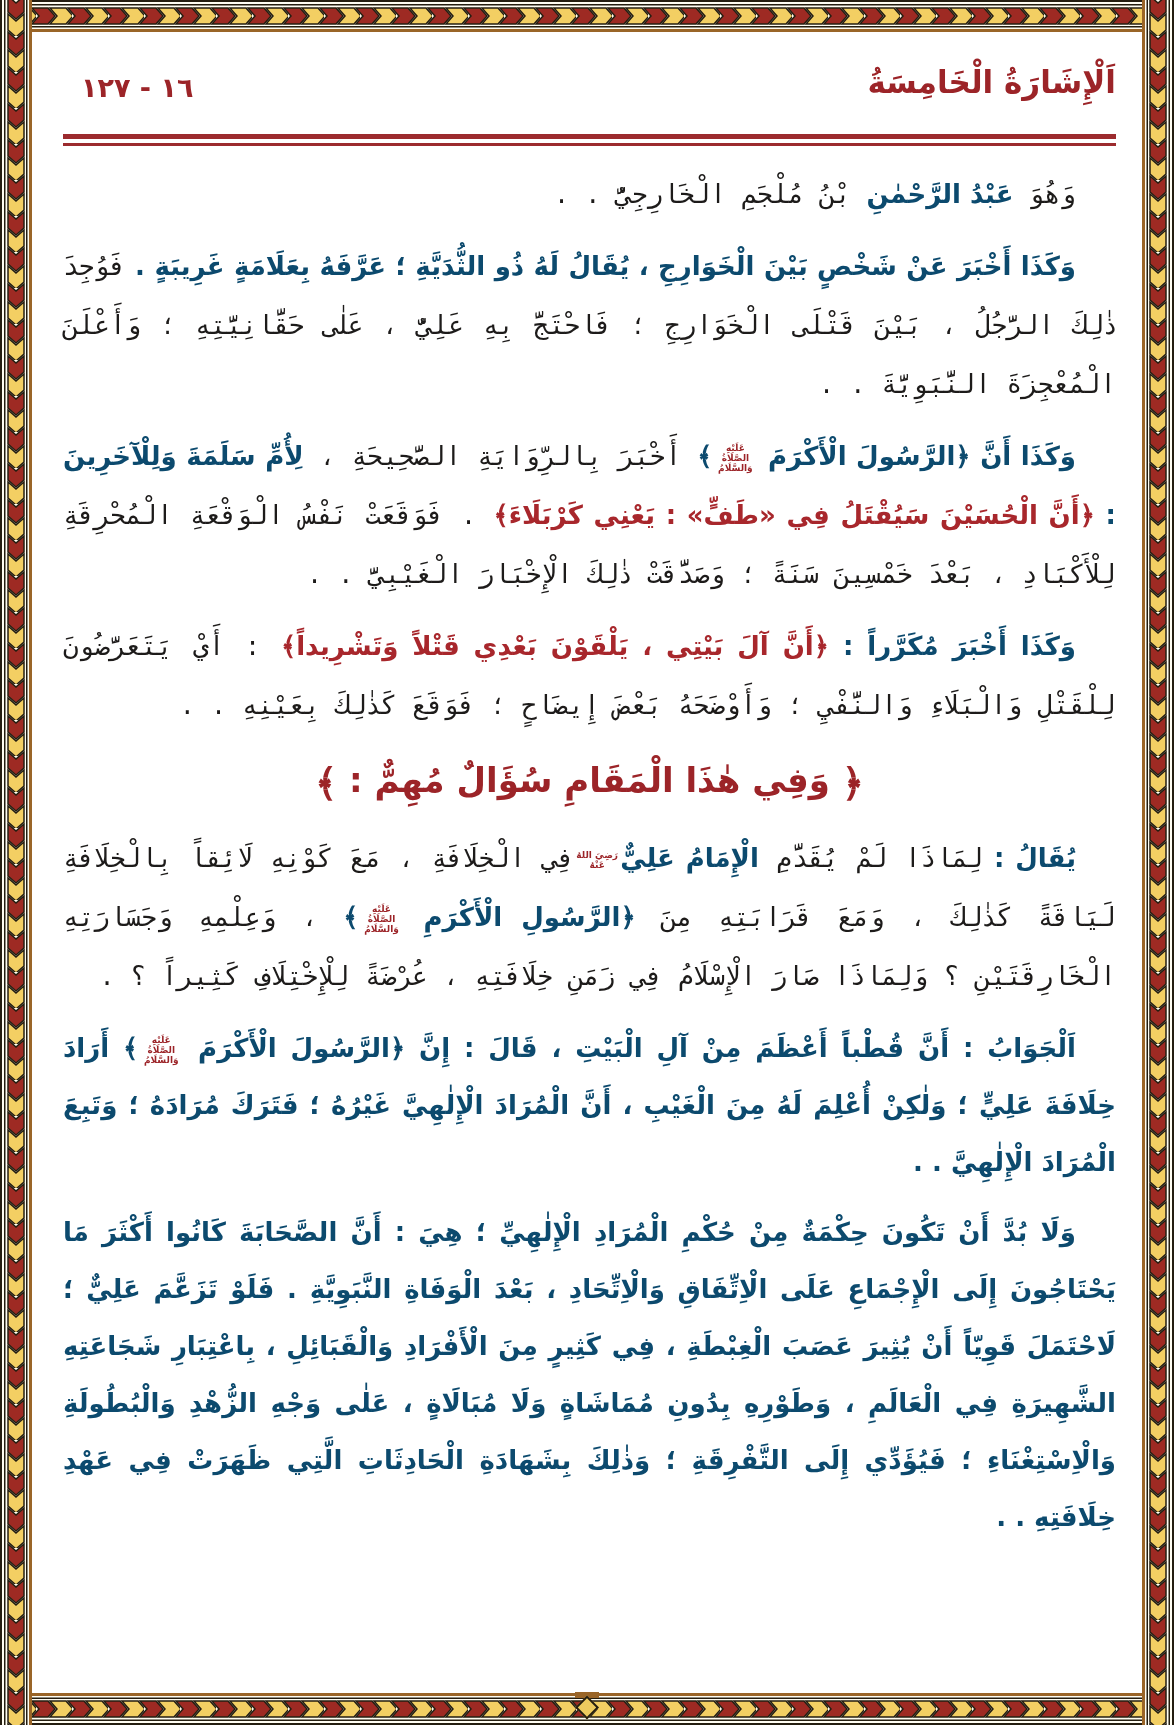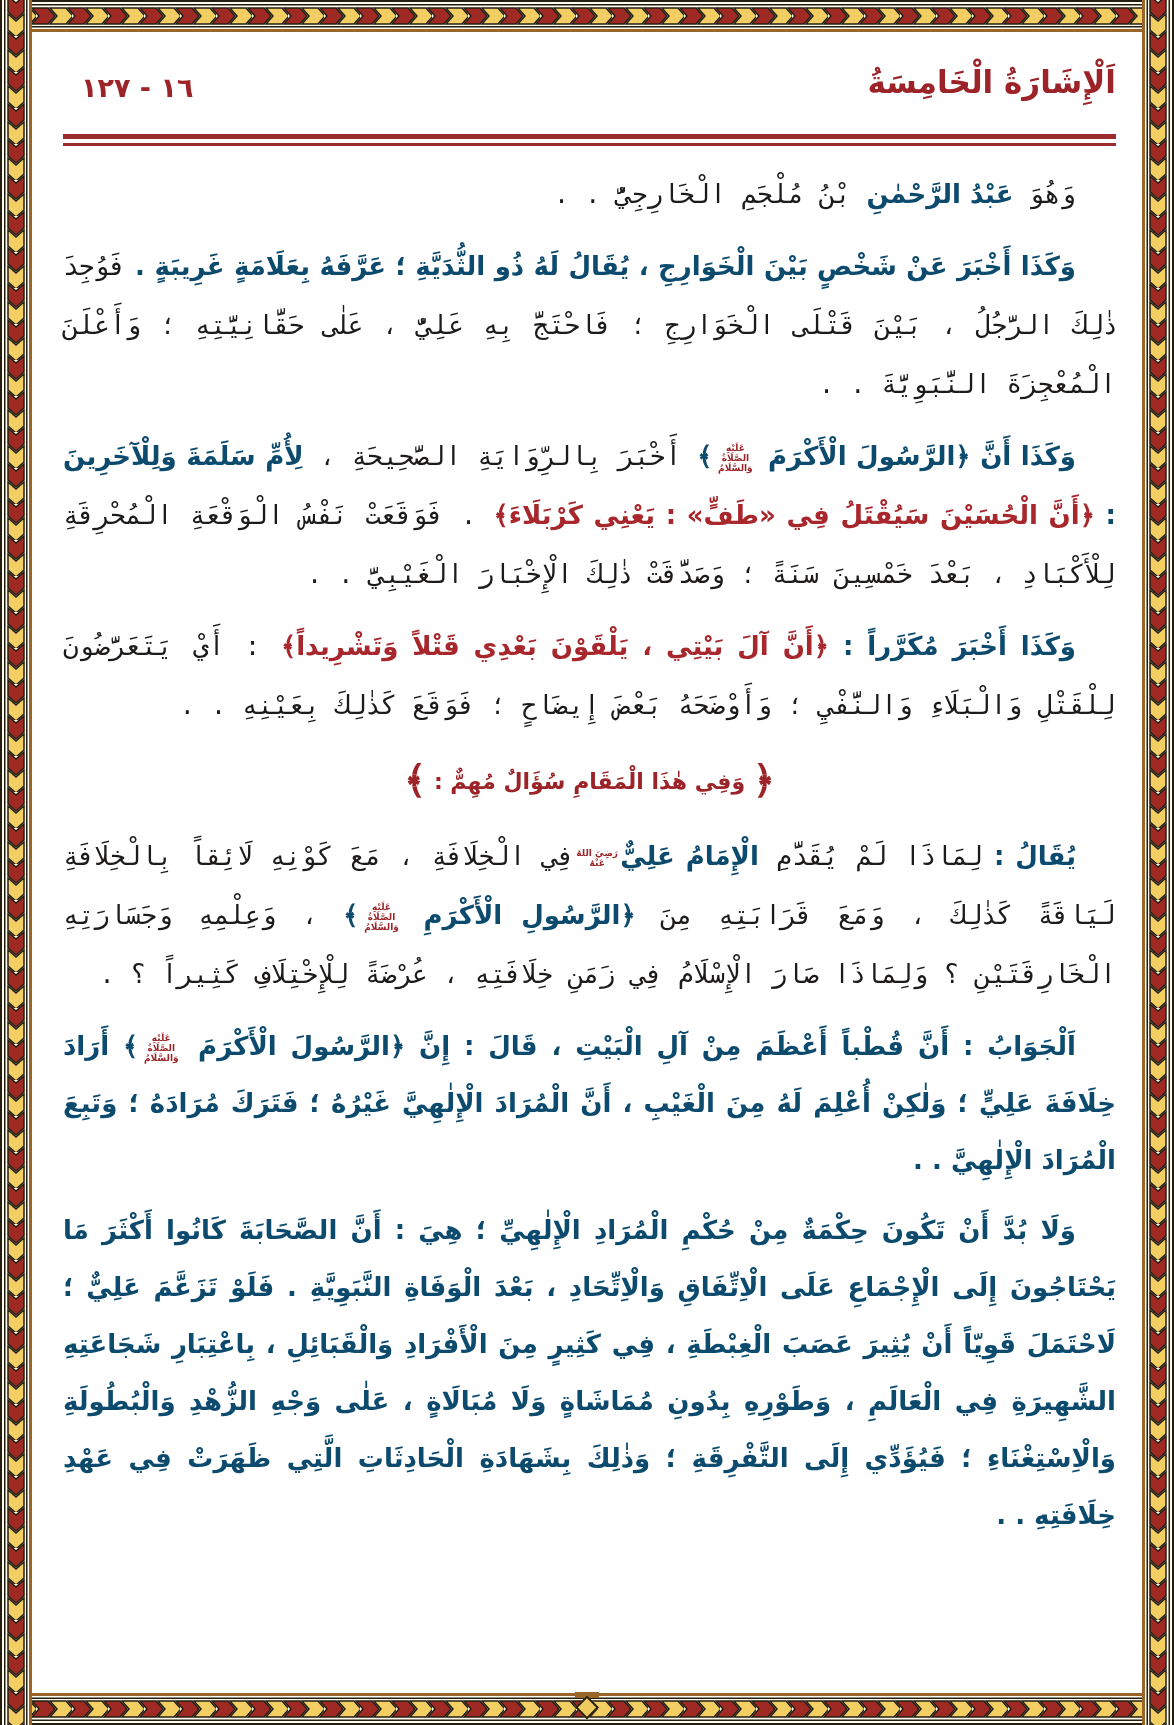--- a/index.html
+++ b/index.html
@@ -42,21 +42,21 @@
   }
   .doc-body{margin-top:20px;}
   .para{
     margin:0 0 13px 0;text-align:justify;text-indent:40px;
     font-size:26px;line-height:57px;color:#1d1b1a;
   }
   .para-center{text-align:center;text-indent:0;margin:16px 0 18px 0;}
   .run-black{color:#1d1b1a;font-weight:normal;font-family:Liberation Mono, monospace;}
   .run-maroon{color:#0c4a6e;font-weight:bold;}
   .run-crimson{color:#a8272c;font-weight:bold;}
-  .run-heading{color:#9c2428;font-weight:bold;font-size:22px;margin-top:46px;}
+  .run-heading{color:#9c2428;font-weight:bold;font-size:34px;margin-top:46px;}
   .run-ornament{color:#9c2428;font-weight:bold;font-size:38px;vertical-align:-4px;}
   .run-emblem{
     display:inline-block;width:46px;font-size:9px;line-height:10px;
     color:#9c2428;font-weight:bold;text-align:center;vertical-align:middle;
     white-space:normal;text-indent:0;
   }
 </style>
 </head>
 <body>
 

